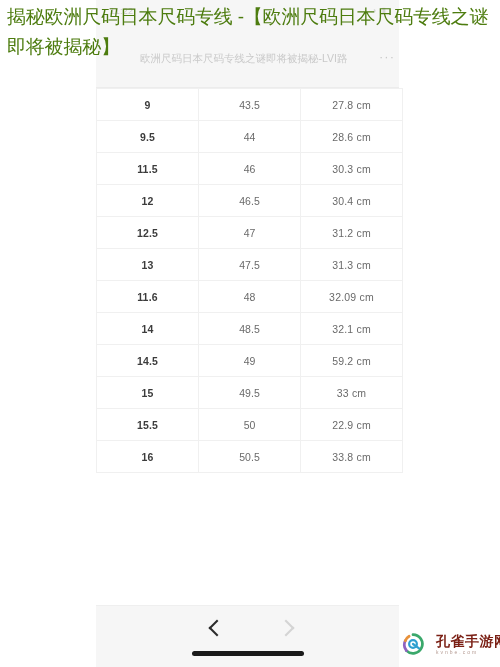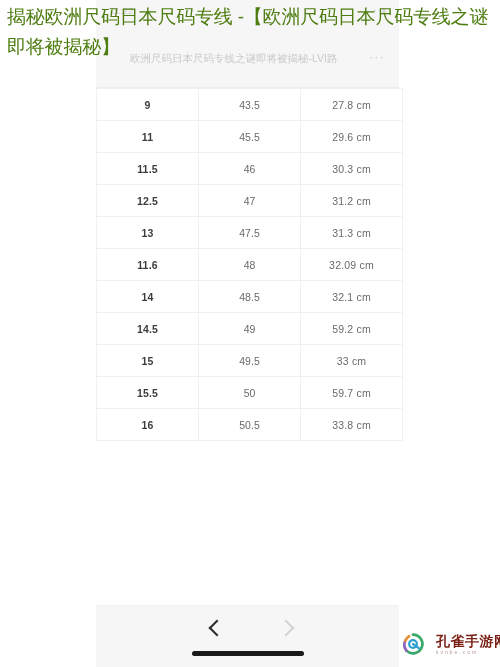--- a/index.html
+++ b/index.html
@@ -55,21 +55,21 @@
   #status-icons {
     position: absolute;
     right: 12px;
     top: 0;
     font-size: 8px;
     color: #d6d6d6;
     letter-spacing: 1px;
   }
   #header-bar {
     position: absolute;
-    left: 0;
+    left: 10px;
     top: 46px;
     width: 303px;
     height: 30px;
   }
   #header-title {
     position: absolute;
     left: 34px;
     top: 4px;
     width: 210px;
     font-size: 10.5px;
@@ -255,30 +255,35 @@
   </div>
 
   <table id="size-table">
     <tbody id="size-table-body">
         <tr>
           <td class="col-us">9</td>
           <td class="col-eu">43.5</td>
           <td class="col-cm">27.8 cm</td>
         </tr>
         <tr>
-          <td class="col-us">11</td>
-          <td class="col-eu">45.5</td>
-          <td class="col-cm">29.6 cm</td>
+          <td class="col-us">9.5</td>
+          <td class="col-eu">44</td>
+          <td class="col-cm">28.6 cm</td>
         </tr>
         <tr>
           <td class="col-us">11.5</td>
           <td class="col-eu">46</td>
           <td class="col-cm">30.3 cm</td>
         </tr>
         <tr>
+          <td class="col-us">12</td>
+          <td class="col-eu">46.5</td>
+          <td class="col-cm">30.4 cm</td>
+        </tr>
+        <tr>
           <td class="col-us">12.5</td>
           <td class="col-eu">47</td>
           <td class="col-cm">31.2 cm</td>
         </tr>
         <tr>
           <td class="col-us">13</td>
           <td class="col-eu">47.5</td>
           <td class="col-cm">31.3 cm</td>
         </tr>
         <tr>
@@ -297,21 +302,21 @@
           <td class="col-cm">59.2 cm</td>
         </tr>
         <tr>
           <td class="col-us">15</td>
           <td class="col-eu">49.5</td>
           <td class="col-cm">33 cm</td>
         </tr>
         <tr>
           <td class="col-us">15.5</td>
           <td class="col-eu">50</td>
-          <td class="col-cm">59.7 cm</td>
+          <td class="col-cm">22.9 cm</td>
         </tr>
         <tr>
           <td class="col-us">16</td>
           <td class="col-eu">50.5</td>
           <td class="col-cm">33.8 cm</td>
         </tr>
       </tbody>
   </table>
 
   <div id="bottom-nav">

